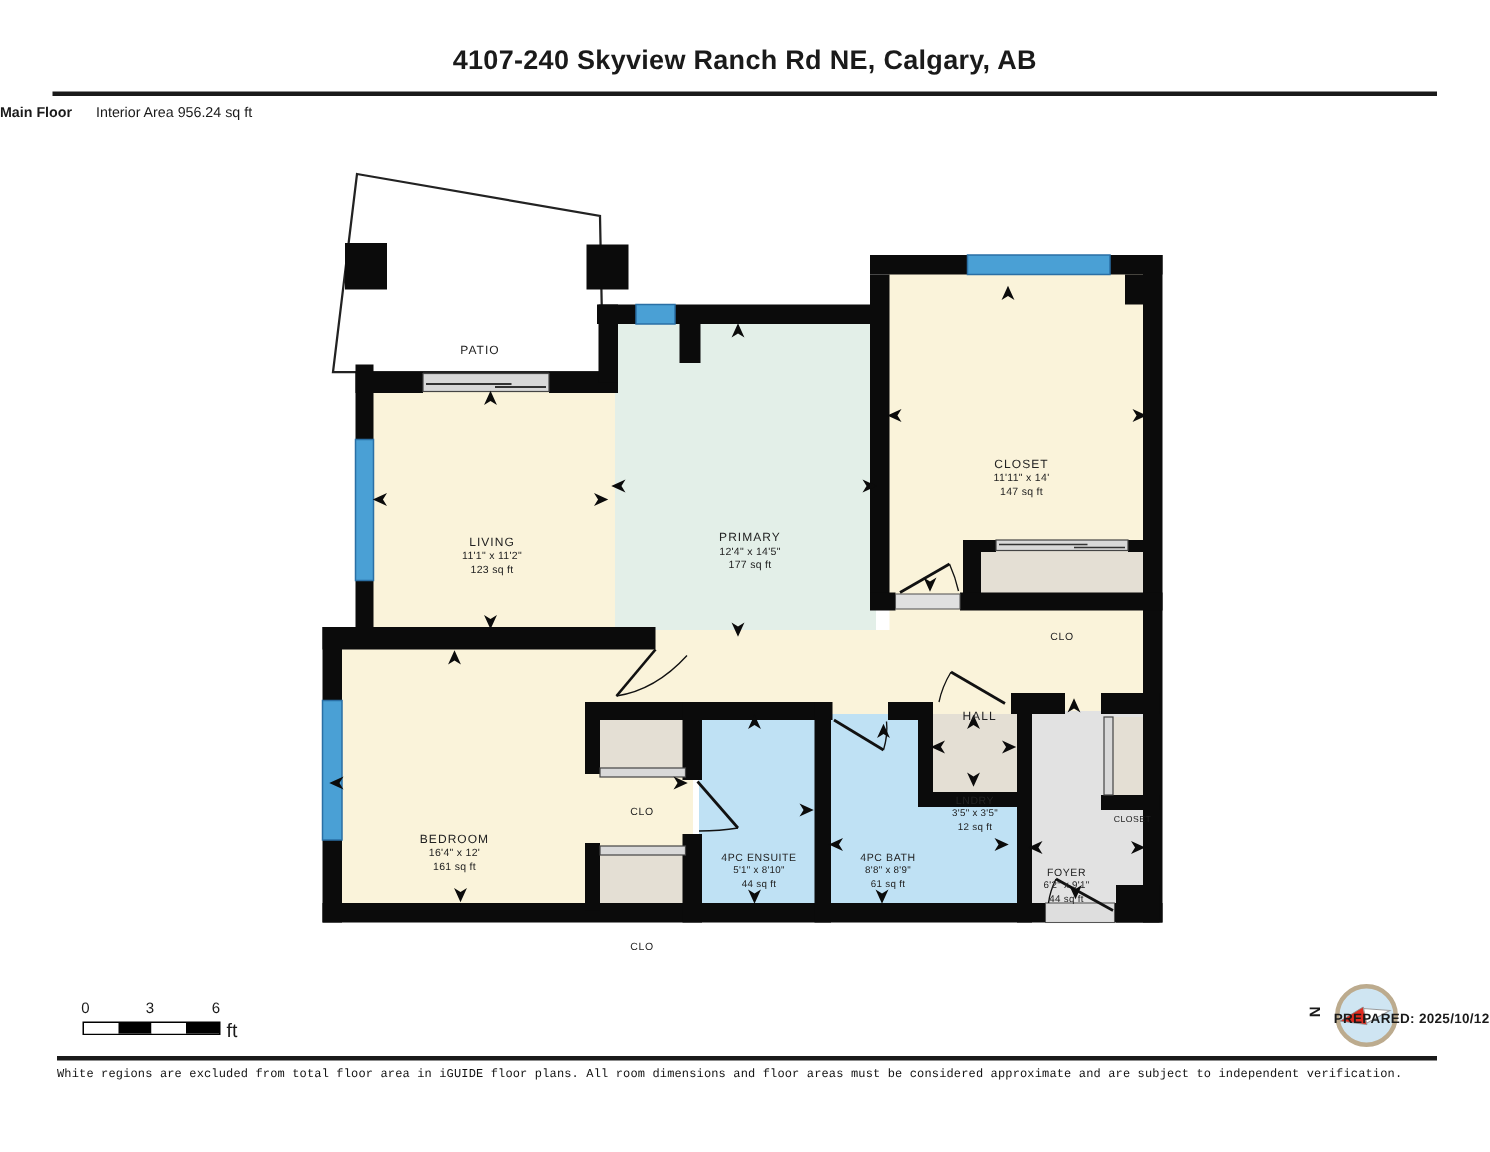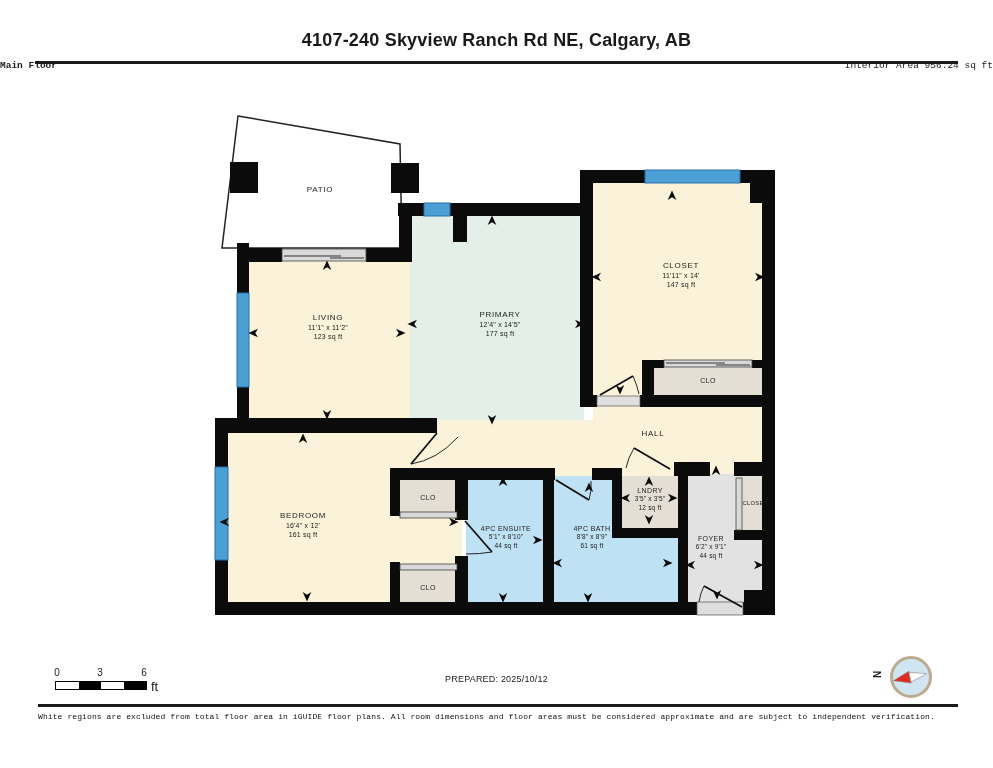--- a/index.html
+++ b/index.html
@@ -4,40 +4,40 @@
 <style>
   html,body{margin:0;padding:0;}
   body{
     width:993px;height:768px;position:relative;overflow:hidden;
     background:#ffffff;font-family:"Liberation Sans",sans-serif;color:#1a1a1a;
   }
   .abs{position:absolute;}
   
   .title{left:0;right:0;top:30px;text-align:center;font-size:18px;font-weight:bold;letter-spacing:0.2px;}
   .title-rule{left:35px;right:35px;top:61px;height:2.5px;background:#1a1a1a;}
-  .subheader{left:0;right:0;top:60px;display:flex;justify-content:space-between;gap:16px;font-size:9.5px;font-family:Liberation Mono, monospace;}
+  .subheader{left:0;right:0;top:70px;display:flex;justify-content:flex-start;gap:16px;font-size:9.5px;}
   .subheader .fl{font-weight:bold;}
   
   #plan{left:0;top:0;}
   
-  .rlabel{position:absolute;transform:translate(-50%,-50%);text-align:center;line-height:1.3;white-space:nowrap;color:#222;}
+  .rlabel{position:absolute;transform:translate(-50%,-50%);text-align:center;line-height:1.3;white-space:nowrap;color:#222;margin-top:44px;}
   .rname{font-size:8px;letter-spacing:0.7px;}
   .rdim{font-size:7px;letter-spacing:0.2px;}
   .small .rname{font-size:7px;letter-spacing:0.4px;}
   .small .rdim{font-size:6.5px;}
   .tiny .rname{font-size:5.8px;letter-spacing:0.3px;}
   
   .sb-num{position:absolute;font-size:10px;transform:translateX(-50%);}
   .sbar{position:absolute;left:55px;top:681px;width:90px;height:7px;border:1px solid #000;display:flex;}
   .sbar div{flex:1;}
   .sb-ft{position:absolute;left:151px;top:679px;font-size:13px;}
   
   .north{position:absolute;left:874px;top:669px;font-size:10px;font-weight:bold;transform:rotate(-90deg);}
   
-  .prepared{left:0;right:0;top:674px;text-align:center;font-size:9px;font-weight:normal;letter-spacing:0.2px;}
+  .prepared{left:0;right:0;top:674px;text-align:right;font-size:9px;font-weight:bold;letter-spacing:0.2px;}
   .footer-rule{left:38px;right:35px;top:704px;height:2.5px;background:#1a1a1a;}
   .disclaimer{left:38px;top:712px;font-size:8px;letter-spacing:0.1px;color:#111;font-family:Liberation Mono, monospace;}
 </style>
 </head>
 <body>
 
 <div class="abs title">4107-240 Skyview Ranch Rd NE, Calgary, AB</div>
 <div class="abs title-rule"></div>
 <div class="abs subheader">
   <span class="fl">Main Floor</span>

